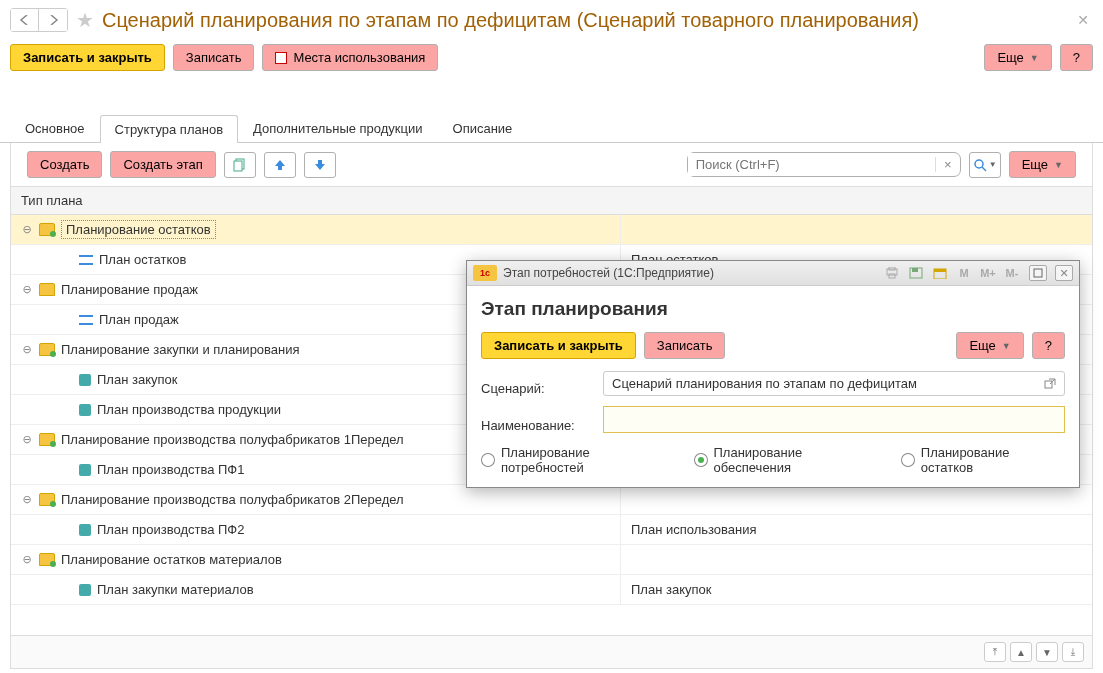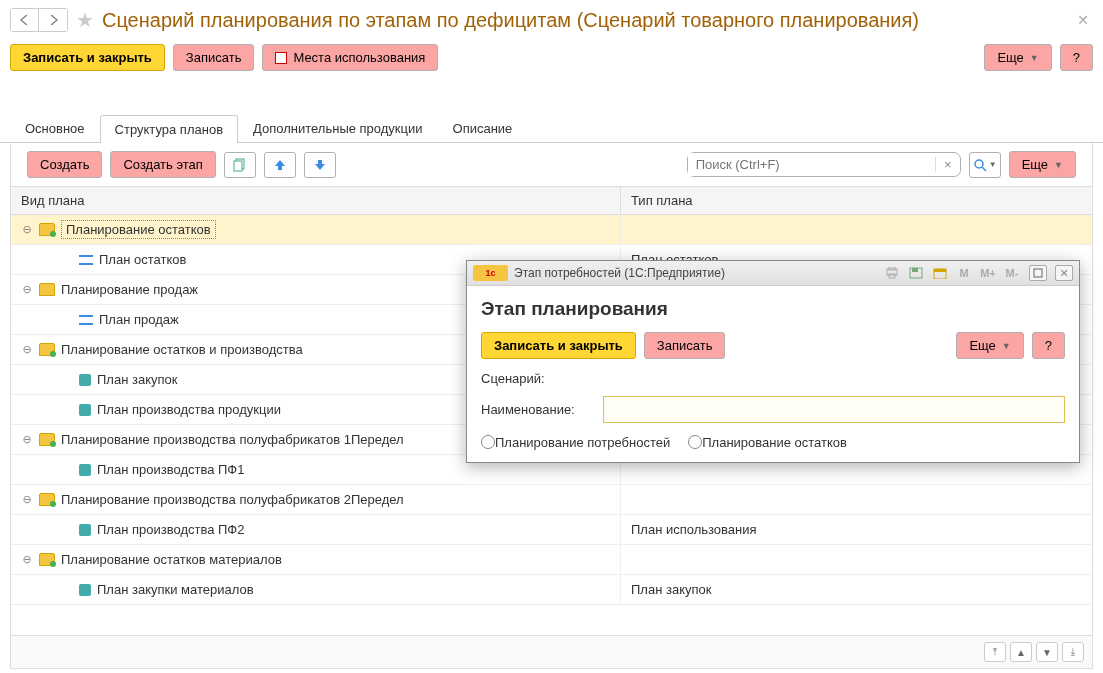--- a/index.html
+++ b/index.html
@@ -50,37 +50,37 @@
 .item-icon { width: 14px; height: 10px; display: inline-block; }
 .item-icon.blue { border-top: 2px solid #3a8dde; border-bottom: 2px solid #3a8dde; }
 .item-icon.teal { background: linear-gradient(#4aa, #4aa); width: 12px; height: 12px; border-radius: 2px; }
 
 .tree-footer { position: absolute; bottom: 0; left: 0; right: 0; display: flex; justify-content: flex-end; gap: 4px; padding: 6px 8px; border-top: 1px solid #ddd; background: #fafafa; }
 .footer-btn { width: 22px; height: 20px; border: 1px solid #ccc; background: #fff; border-radius: 3px; display: flex; align-items: center; justify-content: center; font-size: 10px; color: #666; cursor: pointer; }
 
 
 .dialog { position: absolute; left: 466px; top: 260px; width: 614px; background: #fff; border: 1px solid #888; box-shadow: 0 4px 16px rgba(0,0,0,0.3); }
 .dialog-titlebar { background: linear-gradient(#f0f0f0, #e0e0e0); border-bottom: 1px solid #ccc; display: flex; align-items: center; padding: 4px 6px; gap: 6px; font-size: 12px; }
-.dialog-1c-icon { width: 35px; height: 16px; background: #f5c542; border-radius: 2px; display: flex; align-items: center; justify-content: center; font-size: 9px; font-weight: bold; color: #c00; }
+.dialog-1c-icon { width: 24px; height: 16px; background: #f5c542; border-radius: 2px; display: flex; align-items: center; justify-content: center; font-size: 9px; font-weight: bold; color: #c00; }
 .dialog-title-text { color: #444; }
 .dialog-titlebar .spacer { flex: 1; }
 .dialog-tb-icon { width: 18px; height: 16px; display: flex; align-items: center; justify-content: center; color: #888; font-size: 11px; cursor: pointer; }
 .tb-m { color: #aaa; font-size: 11px; font-weight: bold; }
 .tb-minimize, .tb-close { border: 1px solid #aaa; border-radius: 2px; margin-left: 2px; background: #f5f5f5; }
 
 .dialog-body { padding: 12px 14px; }
 .dialog-heading { font-size: 19px; margin-bottom: 12px; }
 .dialog-toolbar { display: flex; align-items: center; gap: 8px; margin-bottom: 12px; }
-.dialog-form-row { display: flex; align-items: center; gap: 22px; margin-bottom: 10px; }
+.dialog-form-row { display: flex; align-items: flex-end; gap: 22px; margin-bottom: 10px; }
 .dialog-form-row label { width: 100px; font-size: 13px; }
 .dialog-form-row .field-value { flex: 1; border: 1px solid #ccc; padding: 4px 8px; border-radius: 3px; display: flex; align-items: center; }
 .field-open-icon { margin-left: auto; padding-left: 8px; cursor: pointer; color: #666; }
 .dialog-form-row input.text-input { flex: 1; border: 1px solid #e0c050; background: #fffef5; padding: 5px 8px; outline: none; font-size: 13px; }
 .radio-row { display: flex; align-items: center; gap: 18px; margin-top: 12px; }
-.radio-item { display: flex; gap: 0; cursor: pointer; }
+.radio-item { display: flex; align-items: center; gap: 6px; cursor: pointer; }
 .radio { width: 14px; height: 14px; border: 1px solid #888; border-radius: 50%; display: inline-block; position: relative; }
 .radio.checked::after { content: ""; position: absolute; width: 6px; height: 6px; background: #4CAF50; border-radius: 50%; left: 3px; top: 3px; }
 
 svg { display: block; }
 </style>
 </head>
 <body>
 
 <div class="header">
   <div class="nav-btns">
@@ -154,21 +154,20 @@
     <span class="caret" style="font-size:8px;margin-left:2px;color:#666">▼</span>
   </div>
   <button class="btn">
     <span>Еще</span>
     <span class="caret">▼</span>
   </button>
 </div>
 
 <div class="tree-container">
   <div class="tree-header">
-    <div class="th-name">Вид плана</div>
     <div class="th-type">Тип плана</div>
   </div>
   <div class="tree-body" id="tree-body">
       <div class="tree-row selected">
         <div class="row-name indent0">
           <span class="expand">⊖</span>
           <span class="folder-icon green"></span>
           <span class="row-name-text">Планирование остатков</span>
         </div>
         <div class="row-type"></div>
@@ -194,21 +193,21 @@
           <span class="expand"></span>
           <span class="item-icon blue"></span>
           <span class="row-name-text">План продаж</span>
         </div>
         <div class="row-type"></div>
       </div>
       <div class="tree-row">
         <div class="row-name indent0">
           <span class="expand">⊖</span>
           <span class="folder-icon green"></span>
-          <span class="row-name-text">Планирование остатков и производства</span>
+          <span class="row-name-text">Планирование закупки и планирования</span>
         </div>
         <div class="row-type"></div>
       </div>
       <div class="tree-row">
         <div class="row-name indent1">
           <span class="expand"></span>
           <span class="item-icon teal"></span>
           <span class="row-name-text">План закупок</span>
         </div>
         <div class="row-type"></div>
@@ -320,29 +319,43 @@
       <button class="btn">Записать</button>
       <div class="spacer"></div>
       <button class="btn">
         <span>Еще</span>
         <span class="caret">▼</span>
       </button>
       <button class="btn">?</button>
     </div>
     <div class="dialog-form-row">
       <label>Сценарий:</label>
+      <div class="field-value">
+        <span>Сценарий планирования по этапам по дефицитам</span>
+        <span class="field-open-icon">
+          <svg width="12" height="12">
+              <rect x="1" y="3" width="7" height="7" fill="none" stroke="#888"></rect>
+              <path d="M5 1 L11 1 L11 7" fill="none" stroke="#888"></path>
+              <line x1="11" y1="1" x2="6" y2="6" stroke="#888"></line>
+            </svg>
+        </span>
+      </div>
     </div>
     <div class="dialog-form-row">
       <label>Наименование:</label>
       <input class="text-input" type="text" value="" style="">
     </div>
     <div class="radio-row">
       <label class="radio-item">
         <span class="radio"></span>
         <span>Планирование потребностей</span>
       </label>
       <label class="radio-item">
+        <span class="radio checked"></span>
+        <span>Планирование обеспечения</span>
+      </label>
+      <label class="radio-item">
         <span class="radio"></span>
         <span>Планирование остатков</span>
       </label>
     </div>
   </div>
 </div>
 
 </body></html>

